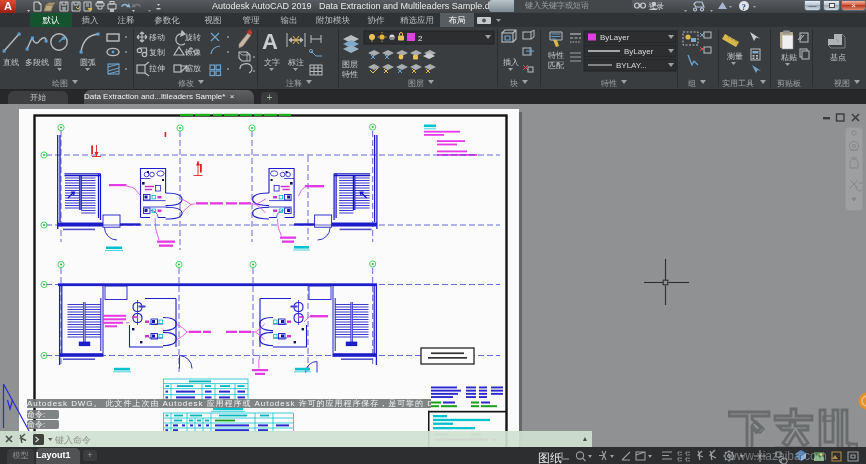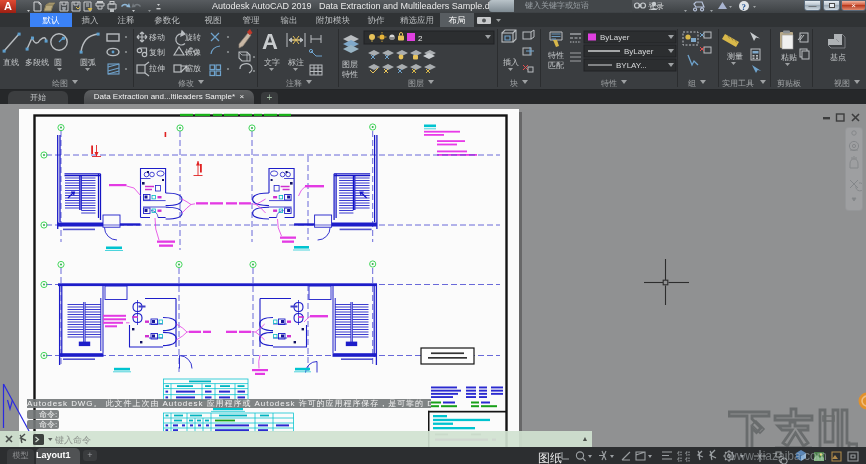--- a/index.html
+++ b/index.html
@@ -11,42 +11,42 @@
 #titletext{position:absolute;left:212px;top:0;width:300px;height:13px;color:#e9e9e9;font-size:9px;line-height:13px;white-space:nowrap}
 #srchcap{position:absolute;left:489px;top:0px;width:25px;height:12px;background:linear-gradient(#b9c3c9,#7e8a92);border-radius:3px 0 0 3px}
 #srchfield{position:absolute;left:514px;top:0px;width:118px;height:12px;background:#43474a;color:#9aa0a5;font-size:8px;line-height:12px;padding-left:11px}
 #signin{position:absolute;left:648px;top:1px;color:#d4d6d8;font-size:8px;line-height:11px}
 #wbtns{position:absolute;right:0;top:0;width:62px;height:11px}
 .wb{position:absolute;top:0;height:11px;width:17px;border:1px solid #5a6a7a;border-radius:0 0 3px 3px;background:linear-gradient(#e8eef4,#b9c4ce 45%,#9eacb8 50%,#cfd8e0);color:#333;font-size:8px;text-align:center;line-height:10px}
 #wclose{background:linear-gradient(#f2b5a2,#d25a3c 45%,#b93b20 50%,#e08a70);color:#fff;width:25px}
 
 #tabrow{position:absolute;left:0;top:13px;width:866px;height:14px;background:#303335}
 .rtab{position:absolute;top:0;height:14px;color:#bcbfc1;font-size:8.5px;line-height:14px;text-align:center}
-.rtab.act{background:#3b82f6;color:#fff}
+.rtab.act{background:#14532d;color:#fff}
 .rtab.lay{background:#585d61;color:#fff}
 
 #ribbon{position:absolute;left:0;top:27px;width:866px;height:63px;background:#3a3d40;border-bottom:1px solid #232527}
 
 #filetabs{position:absolute;left:0;top:90px;width:866px;height:14px;background:#26282a}
 #starttab{position:absolute;left:8px;top:1px;width:60px;height:13px;background:#3c3e40;color:#c3c5c7;font-size:8px;text-align:center;line-height:13px;border-radius:6px 6px 0 0}
-#dwgtab{position:absolute;left:84px;top:0px;width:170px;height:14px;background:linear-gradient(#5e6062,#47494b);color:#f2f2f2;font-size:8px;text-align:center;line-height:14px;border-radius:7px 7px 0 0;white-space:nowrap}
+#dwgtab{position:absolute;left:84px;top:0px;width:170px;height:14px;background:linear-gradient(#5e6062,#47494b);color:#f2f2f2;font-size:8px;line-height:14px;border-radius:7px 7px 0 0;white-space:nowrap}
 #plustab{position:absolute;left:261px;top:2px;width:17px;height:12px;background:#393b3d;color:#9fb8a0;font-size:10px;text-align:center;line-height:11px;border-radius:4px 4px 0 0}
 
 #canvas{position:absolute;left:0;top:104px;width:866px;height:343px;background:#909192;overflow:hidden}
 #paper{position:absolute;left:19px;top:5px;width:500px;height:338px;background:#fbfbfb;box-shadow:3px 3px 0 rgba(70,70,70,.55)}
 #drawsvg{position:absolute;left:19px;top:5px}
 
 #navbar{position:absolute;left:845px;top:23px;width:18px;height:84px;background:rgba(185,187,189,.35);border:1px solid rgba(140,142,144,.45);border-radius:4px}
 
 #wm{position:absolute;left:728px;top:302px;width:130px;height:46px;opacity:.95}
 #wmurl{position:absolute;left:728px;top:449px;color:rgba(190,196,200,.5);font-size:12px;white-space:nowrap;z-index:30}
 
 #msgbar{position:absolute;left:27px;top:399px;width:404px;height:9px;background:rgba(116,120,121,.92);color:#f3f3f3;font-size:8px;letter-spacing:.95px;line-height:9px;white-space:nowrap;overflow:hidden}
 
-.cmdbox{position:absolute;left:27px;width:32px;height:9px;background:rgba(116,120,121,.92);color:#f3f3f3;font-size:8px;line-height:9px;border-radius:2px;padding-left:12px}
+.cmdbox{position:absolute;left:27px;width:32px;height:9px;background:rgba(116,120,121,.92);color:#f3f3f3;font-size:8px;line-height:9px;border-radius:2px;padding-left:0}
 #inputbar{position:absolute;left:0px;top:431px;width:578px;height:16px;background:rgba(208,226,208,.92)}
 #inputbar .ph{position:absolute;left:55px;top:3px;color:#8d938d;font-size:9px}
 #expbtn{position:absolute;left:578px;top:431px;width:14px;height:16px;background:rgba(208,226,208,.92);color:#4a4f4a;font-size:7px;text-align:center;line-height:16px}
 
 #statusbar{position:absolute;left:0;top:447px;width:866px;height:17px;background:#2c2e30}
 #modeltab{position:absolute;left:7px;top:2px;width:27px;height:19px;background:#3a3c3e;color:#8f9193;font-size:8px;text-align:center;line-height:13px;border-radius:4px 4px 0 0}
 #layouttab{position:absolute;left:36px;top:1px;width:44px;height:32px;background:#505254;color:#fff;font-size:9px;font-weight:bold;line-height:14px;border-radius:5px 5px 0 0}
 #pluslay{position:absolute;left:83px;top:3px;width:14px;height:11px;background:#3a3c3e;color:#9b9da0;font-size:9px;text-align:center;line-height:11px;border-radius:3px}
 #papertxt{position:absolute;left:538px;top:3px;color:#e8e8e8;font-size:12px}
 </style></head><body>

